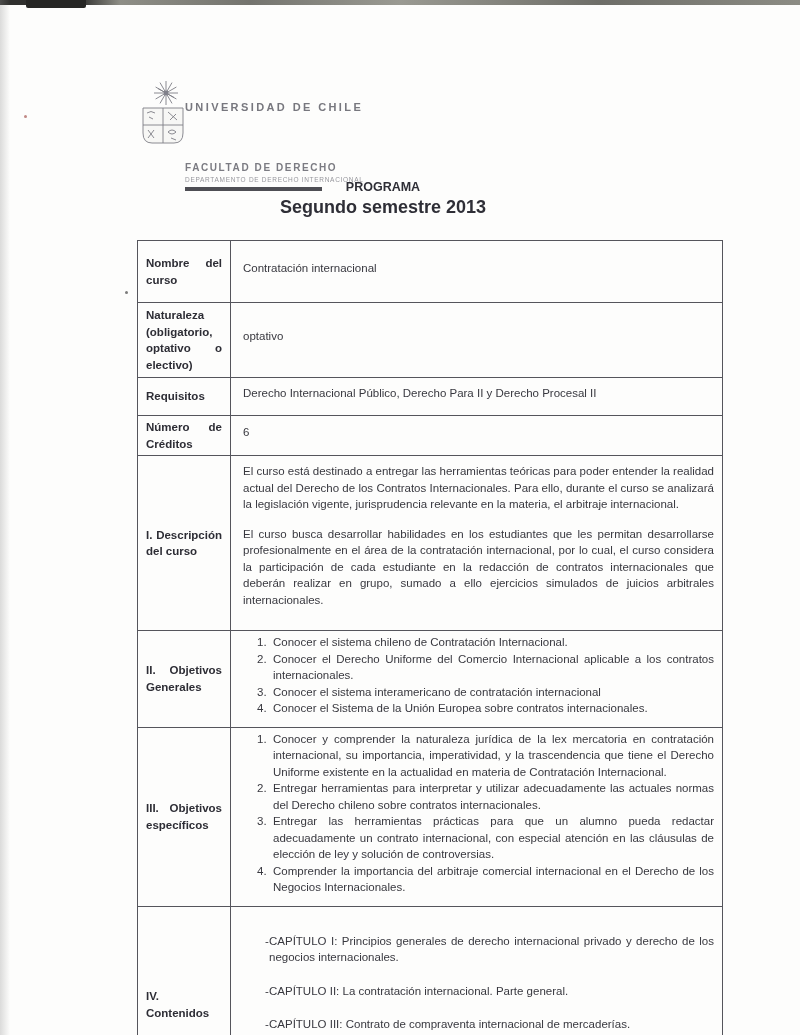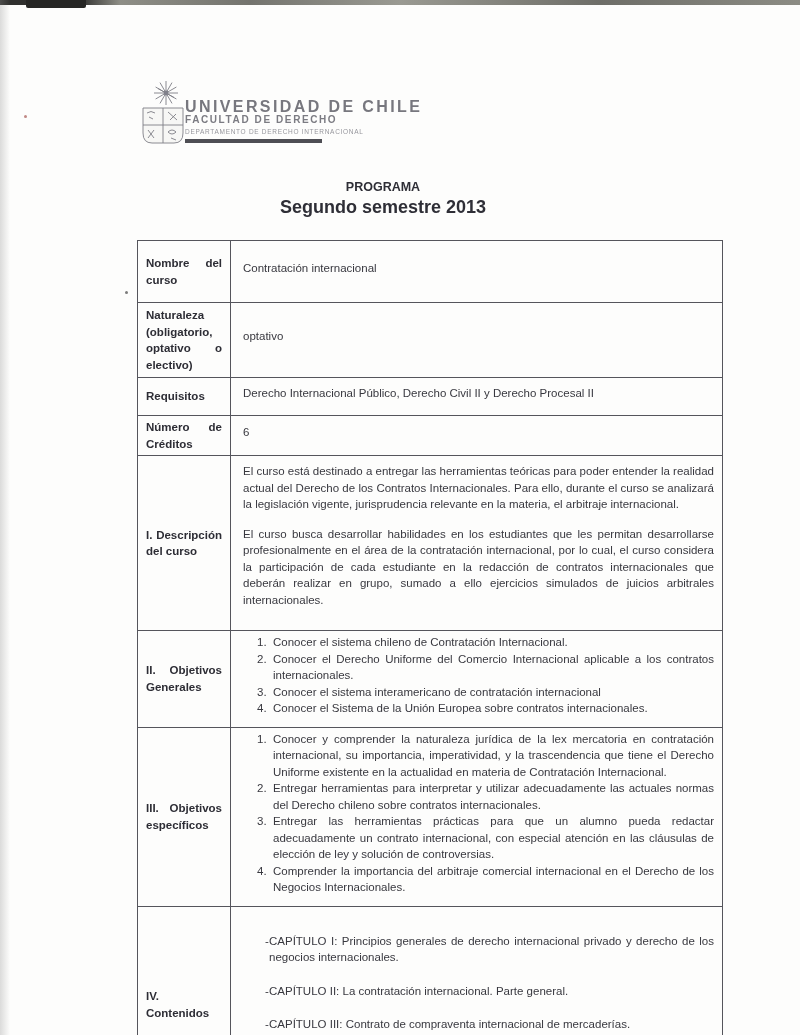--- a/index.html
+++ b/index.html
@@ -17,22 +17,22 @@
   .scan-leftstrip {
     position:absolute; top:0; left:0; width:10px; height:1035px;
     background:linear-gradient(to right, rgba(140,140,140,.30), rgba(140,140,140,0));
   }
   .speck-red { position:absolute; left:24px; top:115px; width:3px; height:3px; background:#b06a66; border-radius:50%; opacity:.8; }
   .speck-dark { position:absolute; left:125px; top:291px; width:3px; height:3px; background:#5a5a5a; border-radius:50%; opacity:.8; }
 
   
   .logo { position:absolute; left:137px; top:80px; }
   .lh-text { position:absolute; left:185px; top:100px; }
-  .lh-university { font-size:16px; letter-spacing:2.4px; color:#77777e; font-weight:bold; line-height:14px; }
-  .lh-faculty    { font-size:10px; letter-spacing:1.6px; color:#7b7b82; font-weight:bold; line-height:12px; }
+  .lh-university { font-size:11px; letter-spacing:2.4px; color:#77777e; font-weight:bold; line-height:14px; }
+  .lh-faculty    { font-size:10px; letter-spacing:1.6px; color:#7b7b82; font-weight:bold; line-height:12px;margin-top:48px; }
   .lh-dept       { font-size:6.5px; letter-spacing:0.7px; color:#96969c; line-height:9px; margin-top:1px; }
   .lh-rule       { width:137px; height:4px; background:#4e4e54; margin-top:3px; }
 
   
   .headings { position:absolute; left:0; top:178px; width:766px; text-align:center; }
   .doc-title    { font-size:12.5px; font-weight:bold; color:#2e2e36; line-height:18px; }
   .doc-subtitle { font-size:18px; font-weight:bold; color:#2e2e36; line-height:18px; margin-top:2px; }
 
   
   table.program-table {
@@ -126,21 +126,21 @@
       <td class="val">Contratación internacional</td>
     </tr>
 
     <tr class="r2">
       <td class="lbl">Naturaleza (obligatorio, optativo o electivo)</td>
       <td class="val">optativo</td>
     </tr>
 
     <tr class="r3">
       <td class="lbl">Requisitos</td>
-      <td class="val">Derecho Internacional Público, Derecho Civil II y Derecho Procesal II</td>
+      <td class="val">Derecho Internacional Público, Derecho Para II y Derecho Procesal II</td>
     </tr>
 
     <tr class="r4">
       <td class="lbl">Número de Créditos</td>
       <td class="val">6</td>
     </tr>
 
     <tr class="r5">
       <td class="lbl">I. Descripción del curso</td>
       <td class="val top desc">

